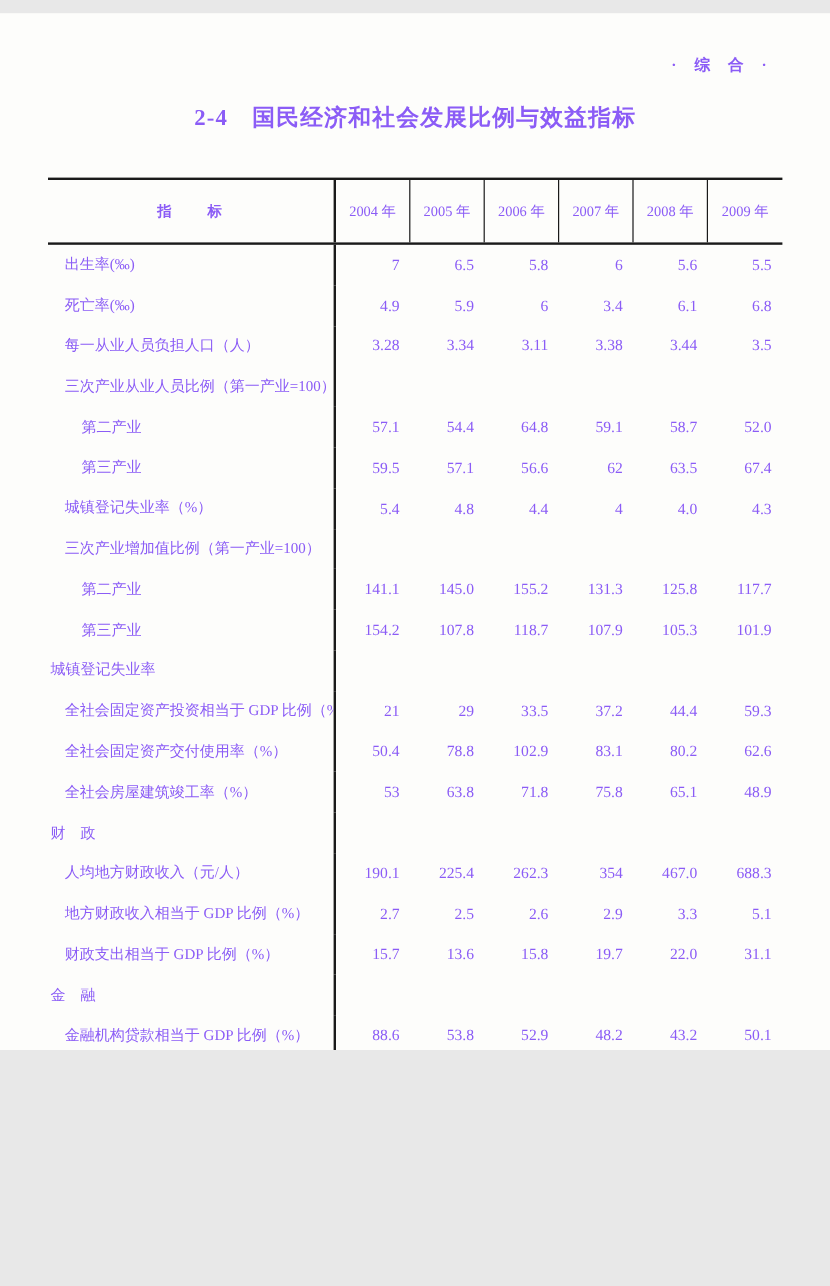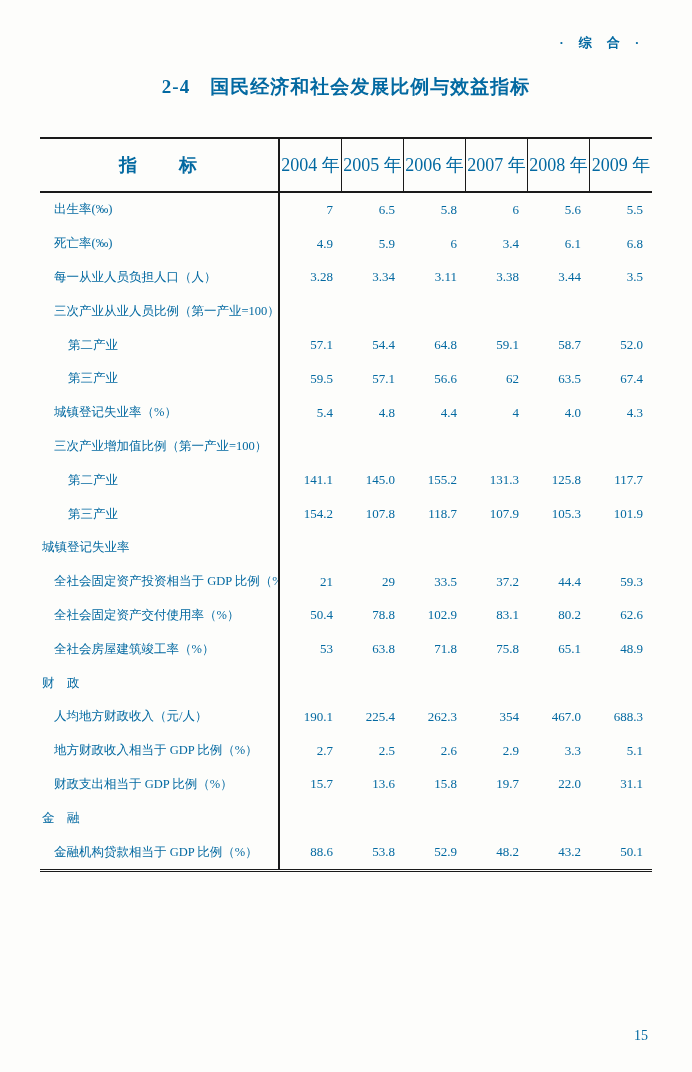--- a/index.html
+++ b/index.html
@@ -1,21 +1,21 @@
 <!DOCTYPE html>
 <html><head>
 <meta charset="utf-8">
 <style>
   html,body{margin:0;padding:0;background:#e8e8e8;}
   .page{
     position:relative;
-    width:692px;height:1072px;
-    margin:0 auto;
+    width:692px;height:864px;
+    margin:11px auto;
     background:#fdfdfb;
-    color:#0369a1;
+    color:#8b5cf6;
     font-family:"Liberation Serif","DejaVu Serif",serif;
     overflow:hidden;
   }
   .corner-label{
     position:absolute;top:34px;right:52px;
     font-size:13px;font-weight:bold;letter-spacing:1px;
     white-space:pre;
   }
   .page-title{
     position:absolute;top:74px;left:40px;width:612px;
@@ -29,21 +29,21 @@
   .thead{
     display:grid;
     grid-template-columns:240px repeat(6,62px);
     height:56px;
     border-top:2px solid #1a1a1a;
     border-bottom:2px solid #1a1a1a;
     box-sizing:border-box;
   }
   .th{
     display:flex;align-items:center;justify-content:center;
-    font-size:18px;box-sizing:border-box;white-space:pre;
+    font-size:12px;box-sizing:border-box;white-space:pre;
   }
   .th.indicator{
     border-right:2px solid #1a1a1a;
     font-weight:bold;letter-spacing:2px;
   }
   .th.year{border-right:1.5px solid #1a1a1a;}
   .th.year:last-child{border-right:none;}
   .tbody{
     border-bottom:3px double #1a1a1a;
   }

